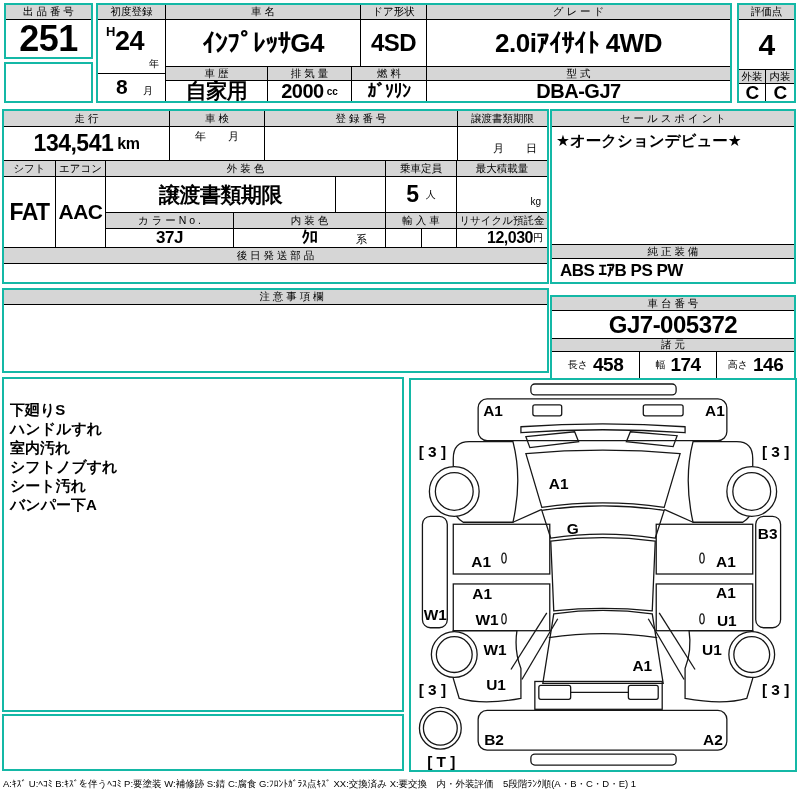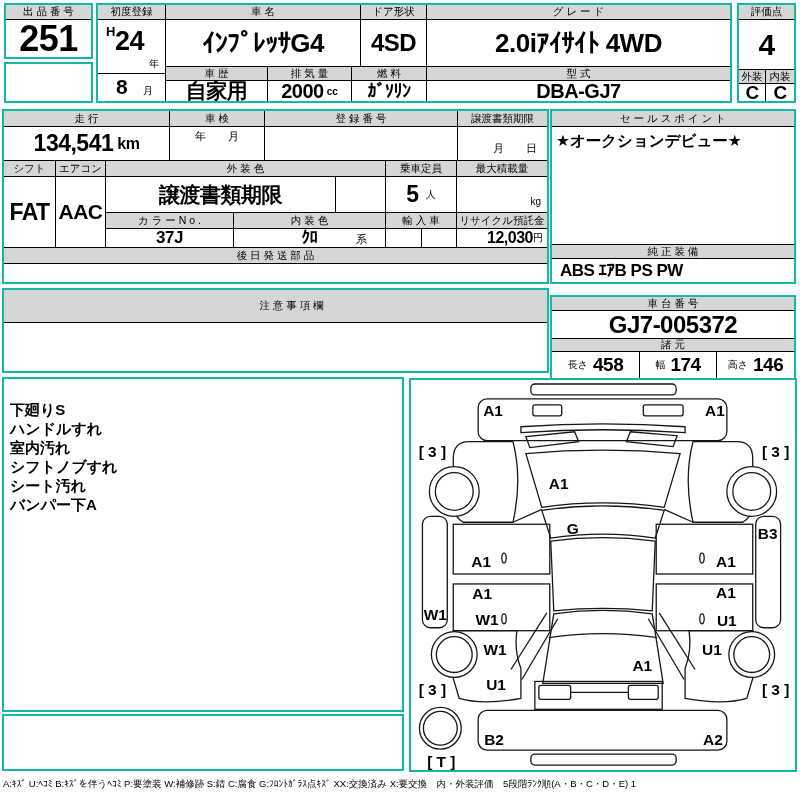--- a/index.html
+++ b/index.html
@@ -135,21 +135,21 @@
   </div>
 
   <div class="abs box" style="left:550px;top:109px;width:246px;height:175px;">
     <div class="abs hdr" style="left:0;top:0;width:242px;height:16px;">セ ー ル ス ポ イ ン ト</div>
     <div class="abs v" style="left:4px;top:20px;width:236px;font-size:15.5px;letter-spacing:0;">★オークションデビュー★</div>
     <div class="abs hdr" style="left:0;top:133px;width:242px;height:15px;border-top:1.5px solid #000;">純 正 装 備</div>
     <div class="abs cell v" style="left:0;top:148px;width:242px;height:23px;font-size:17px;justify-content:flex-start;padding-left:8px;">ABS ｴｱB PS PW</div>
   </div>
 
   <div class="abs box" style="left:2px;top:288px;width:547px;height:85px;">
-    <div class="abs hdr" style="left:0;top:0;width:543px;height:33px;padding-left:32px;">注 意 事 項 欄</div>
+    <div class="abs hdr" style="left:0;top:0;width:543px;height:15px;padding-left:32px;">注 意 事 項 欄</div>
     <div class="abs" style="left:0;top:15px;width:543px;height:66px;"></div>
   </div>
 
   <div class="abs box" style="left:550px;top:288px;width:246px;height:93px;margin-top:7px;">
     <div class="abs hdr" style="left:0;top:0;width:242px;height:14px;">車 台 番 号</div>
     <div class="abs cell v bB" style="left:0;top:14px;width:242px;height:28px;font-size:24px;">GJ7-005372</div>
     <div class="abs hdr" style="left:0;top:42px;width:242px;height:13px;">諸 元</div>
     <div class="abs cell bR" style="left:0;top:55px;width:88px;height:26px;">
       <span class="sm" style="font-weight:normal;margin-right:5px;">長さ</span>
       <span class="v" style="font-size:19px;">458</span>

